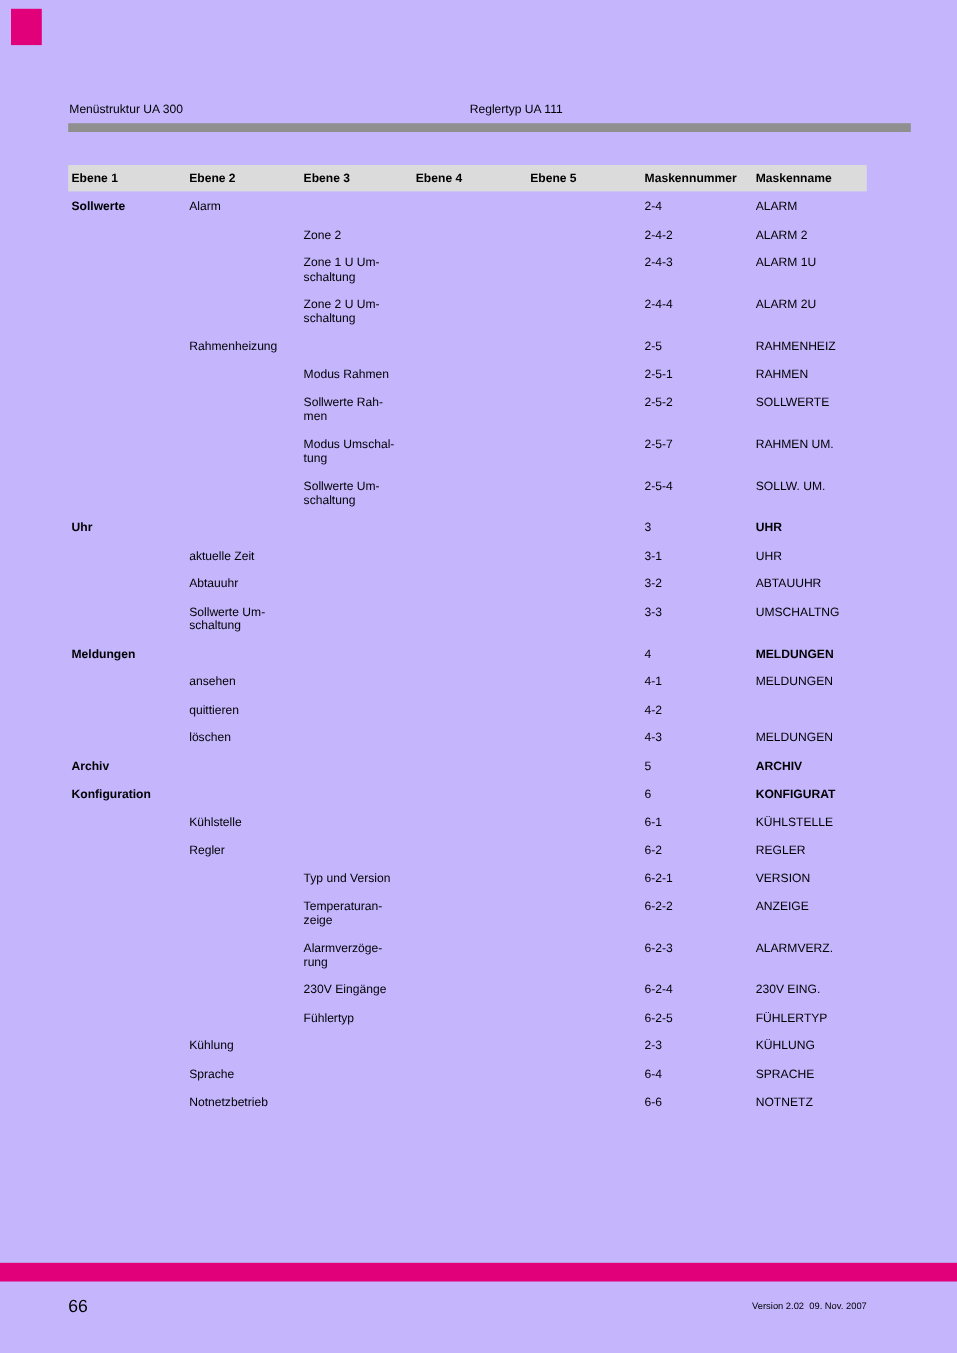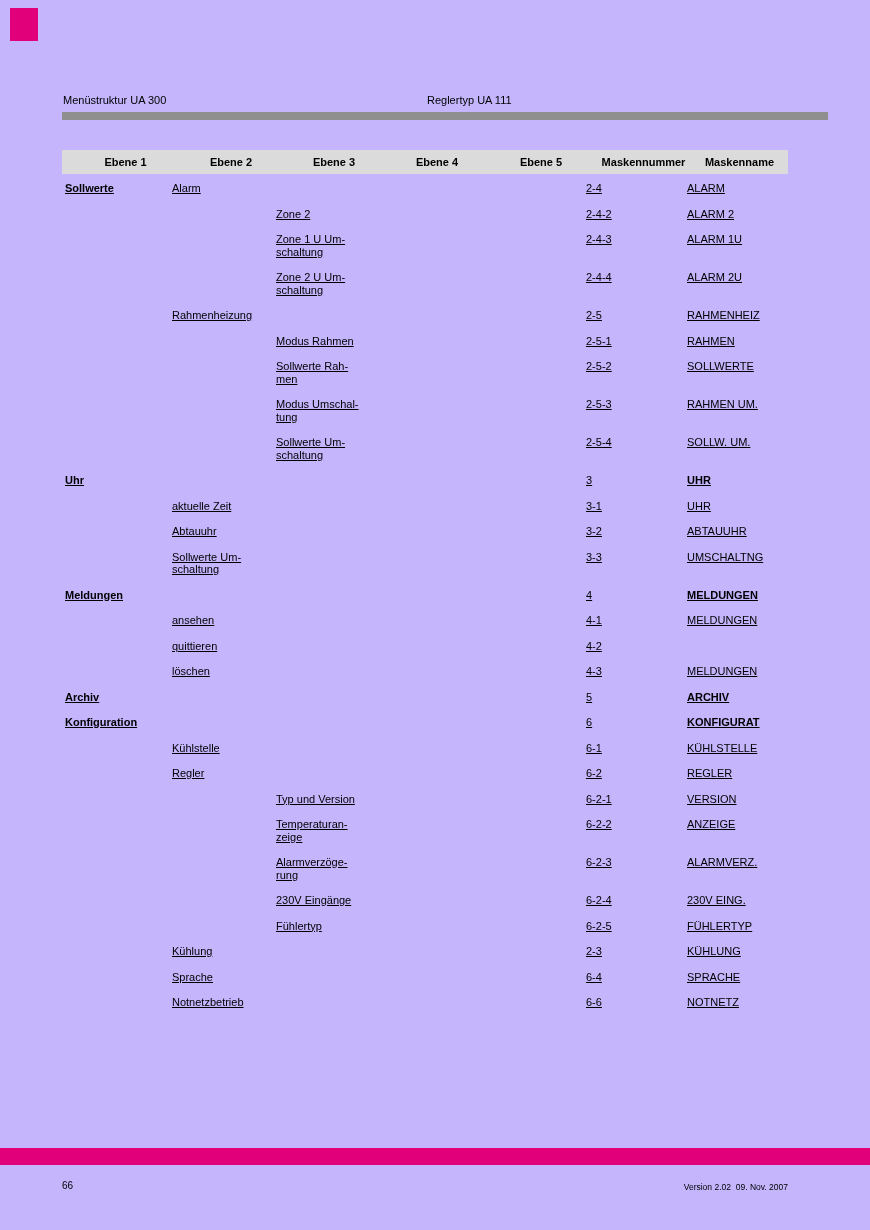--- a/index.html
+++ b/index.html
@@ -49,54 +49,52 @@
     left: 62px;
     top: 150px;
     width: 726px;
     font-size: 11px;
   }
   .thead {
     display: grid;
     grid-template-columns: 107px 104px 102px 104px 104px 101px 1fr;
     align-items: center;
     height: 24px;
-    padding-left: 13px;
+    padding-left: 3px;
     background: var(--thead-bg, #DBDBDB);
     font-weight: bold;
-    text-align: center;
   }
   .tbody { padding-top: 8px; }
   .trow {
     display: grid;
     grid-template-columns: 107px 104px 102px 104px 104px 101px 1fr;
     padding-left: 3px;
     margin-bottom: 13px;
     line-height: 12.5px;
-    text-decoration: underline;
   }
   .trow.gap { margin-top: 4px; }
   .tcell {
     white-space: pre-line;
     padding-right: 6px;
   }
   .b { font-weight: bold; }
   
   .footer-bar {
     position: absolute;
     left: 0;
     top: 1148px;
     width: 870px;
     height: 17px;
     background: var(--magenta, #E2007A);
   }
   .page-number {
     position: absolute;
     left: 62px;
     top: 1180px;
-    font-size: 10px;
+    font-size: 16px;
   }
   .version-note {
     position: absolute;
     right: 82px;
     top: 1182px;
     font-size: 8.5px;
     white-space: pre;
   }
 </style>
 <title>Menüstruktur UA 300</title></head>
@@ -188,21 +186,21 @@
           <div class="tcell">2-5-2</div>
           <div class="tcell">SOLLWERTE</div>
         </div>
         <div class="trow">
           <div class="tcell"></div>
           <div class="tcell"></div>
           <div class="tcell">Modus Umschal-
 tung</div>
           <div class="tcell"></div>
           <div class="tcell"></div>
-          <div class="tcell">2-5-3</div>
+          <div class="tcell">2-5-7</div>
           <div class="tcell">RAHMEN UM.</div>
         </div>
         <div class="trow">
           <div class="tcell"></div>
           <div class="tcell"></div>
           <div class="tcell">Sollwerte Um-
 schaltung</div>
           <div class="tcell"></div>
           <div class="tcell"></div>
           <div class="tcell">2-5-4</div>

